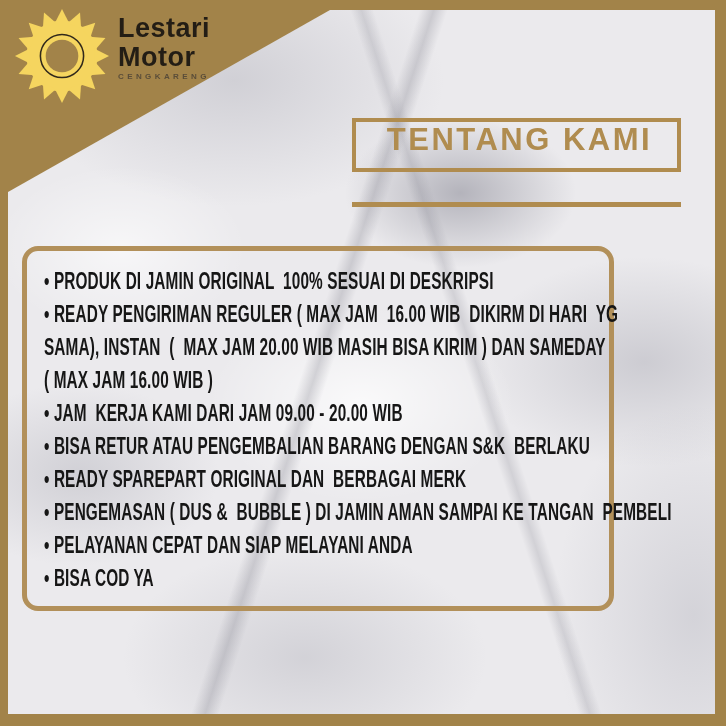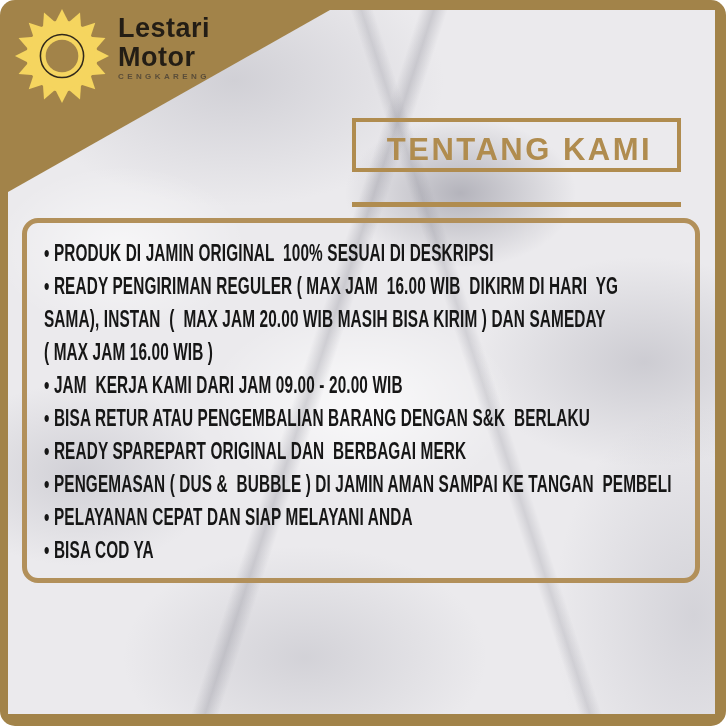--- a/index.html
+++ b/index.html
@@ -12,21 +12,20 @@
   }
   html,body{margin:0;padding:0;}
   body{
     width:726px;height:726px;overflow:hidden;
     font-family:"Liberation Sans",sans-serif;
     background:#fff;
   }
   .canvas{
     position:relative;width:726px;height:726px;
     background:var(--gold-bg);
-    border-radius:15px;
   }
   
   .marble{
     position:absolute;left:8px;top:10px;right:11px;bottom:12px;
     background-color:#ebeaed;
     background-image:
       linear-gradient(108deg, rgba(120,120,132,0) 44%, rgba(120,120,132,.28) 45.5%, rgba(120,120,132,0) 47%),
       linear-gradient(72deg, rgba(120,120,132,0) 61%, rgba(120,120,132,.22) 62.2%, rgba(120,120,132,0) 63.5%),
       radial-gradient(ellipse 170px 110px at 64% 26%, rgba(125,125,138,.50), rgba(125,125,138,0) 68%),
       radial-gradient(ellipse 220px 140px at 50% 56%, rgba(255,255,255,.75), rgba(255,255,255,0) 70%),
@@ -52,33 +51,33 @@
   }
   .brand-loc{
     margin-top:0;font-size:8px;font-weight:700;color:var(--loc-ink);
     letter-spacing:3.4px;
   }
   
   .title-box{
     position:absolute;left:344px;top:108px;width:329px;height:54px;
     border:4px solid var(--accent);
     box-sizing:border-box;
-    display:flex;align-items:flex-end;justify-content:center;padding-left:6px;
+    display:flex;align-items:flex-start;justify-content:center;padding-left:6px;
   }
   .title-box span{
     font-size:31px;font-weight:700;color:var(--accent);letter-spacing:2.5px;
     white-space:nowrap;
   }
   .title-underline{
     position:absolute;left:344px;top:192px;width:329px;height:5px;
     background:var(--accent);
   }
   
   .about-card{
-    position:absolute;left:14px;top:208px;width:678px;height:365px;
+    position:absolute;left:14px;top:236px;width:592px;height:365px;
     border:5px solid #b2905a;border-radius:16px;
     box-sizing:border-box;
     padding-left:32px;
   }
   .bullet-list{
     position:absolute;left:17px;top:13px;
     transform:scaleX(0.64);transform-origin:0 0;width:156%;
     color:var(--ink);
   }
   .bullet-line{

